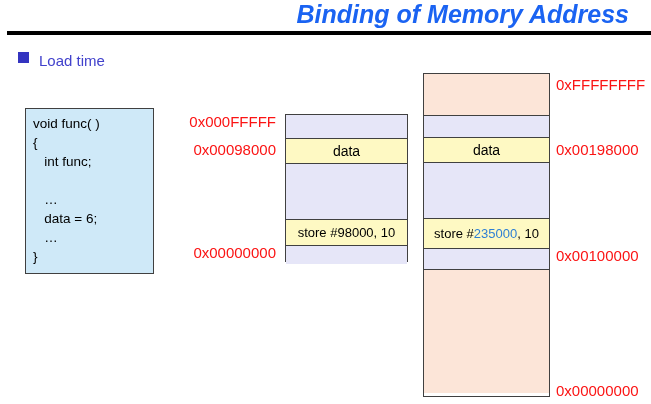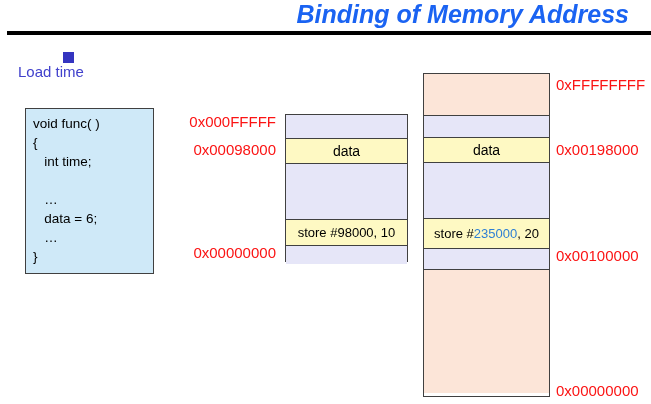--- a/index.html
+++ b/index.html
@@ -6,21 +6,21 @@
   .slide{
     position:relative;width:651px;height:404px;background:#ffffff;overflow:hidden;
     font-family:"Liberation Sans",sans-serif;
   }
   .title{
     position:absolute;top:0px;right:22px;
     font-size:25px;font-weight:bold;font-style:italic;
     color:#1a63f2;letter-spacing:0px;white-space:nowrap;
   }
   .title-rule{position:absolute;left:7px;right:0;top:31px;height:4px;background:#000;}
-  .bullet-row{position:absolute;left:18px;top:52px;display:flex;align-items:flex-end;flex-direction:column;}
+  .bullet-row{position:absolute;left:18px;top:52px;display:flex;align-items:flex-start;}
   .bullet-square{width:11px;height:11px;background:#3434c0;display:inline-block;margin-right:10px;}
   .bullet-label{font-size:15px;color:#4141cc;}
   .code-box{
     position:absolute;left:25px;top:108px;width:129px;height:166px;
     background:#cfe9f8;border:1px solid #404040;box-sizing:border-box;
     padding:5px 17px 0 7px;
   }
   .code-line{
     font-family:"Liberation Sans",sans-serif;font-size:13.5px;color:#000;
     line-height:19px;height:19px;white-space:pre;
@@ -57,42 +57,42 @@
   <div class="title-rule"></div>
 
   <div class="bullet-row">
     <span class="bullet-square"></span>
     <span class="bullet-label">Load time</span>
   </div>
 
   <div class="code-box">
     <div class="code-line">void func( )</div>
     <div class="code-line">{</div>
-    <div class="code-line">   int time;</div>
+    <div class="code-line">   int func;</div>
     <div class="code-line"></div>
     <div class="code-line">   …</div>
     <div class="code-line">   data = 6;</div>
     <div class="code-line">   …</div>
     <div class="code-line">}</div>
   </div>
 
   <div class="mem mem-left">
     <div class="seg lav" style="height:23px"></div>
     <div class="seg gray datarow" style="height:25px">data</div>
     <div class="seg lav" style="height:56px"></div>
     <div class="seg gray storerow" style="height:26px">store #98000, 10</div>
     <div class="seg lav" style="height:19px"></div>
   </div>
 
   <div class="mem mem-right">
     <div class="seg peach" style="height:41px"></div>
     <div class="seg lav" style="height:22px"></div>
     <div class="seg gray datarow" style="height:25px">data</div>
     <div class="seg lav" style="height:56px"></div>
-    <div class="seg gray storerow" style="height:30px"><span>store #</span><span class="store-addr-blue">235000</span><span>, 20</span></div>
+    <div class="seg gray storerow" style="height:30px"><span>store #</span><span class="store-addr-blue">235000</span><span>, 10</span></div>
     <div class="seg lav" style="height:21px"></div>
     <div class="seg peach" style="height:124px"></div>
   </div>
 
   <div class="addr left" style="top:114px">0x000FFFFF</div>
   <div class="addr left" style="top:142px">0x00098000</div>
   <div class="addr left" style="top:245px">0x00000000</div>
 
   <div class="addr right" style="top:77px">0xFFFFFFFF</div>
   <div class="addr right" style="top:142px">0x00198000</div>

